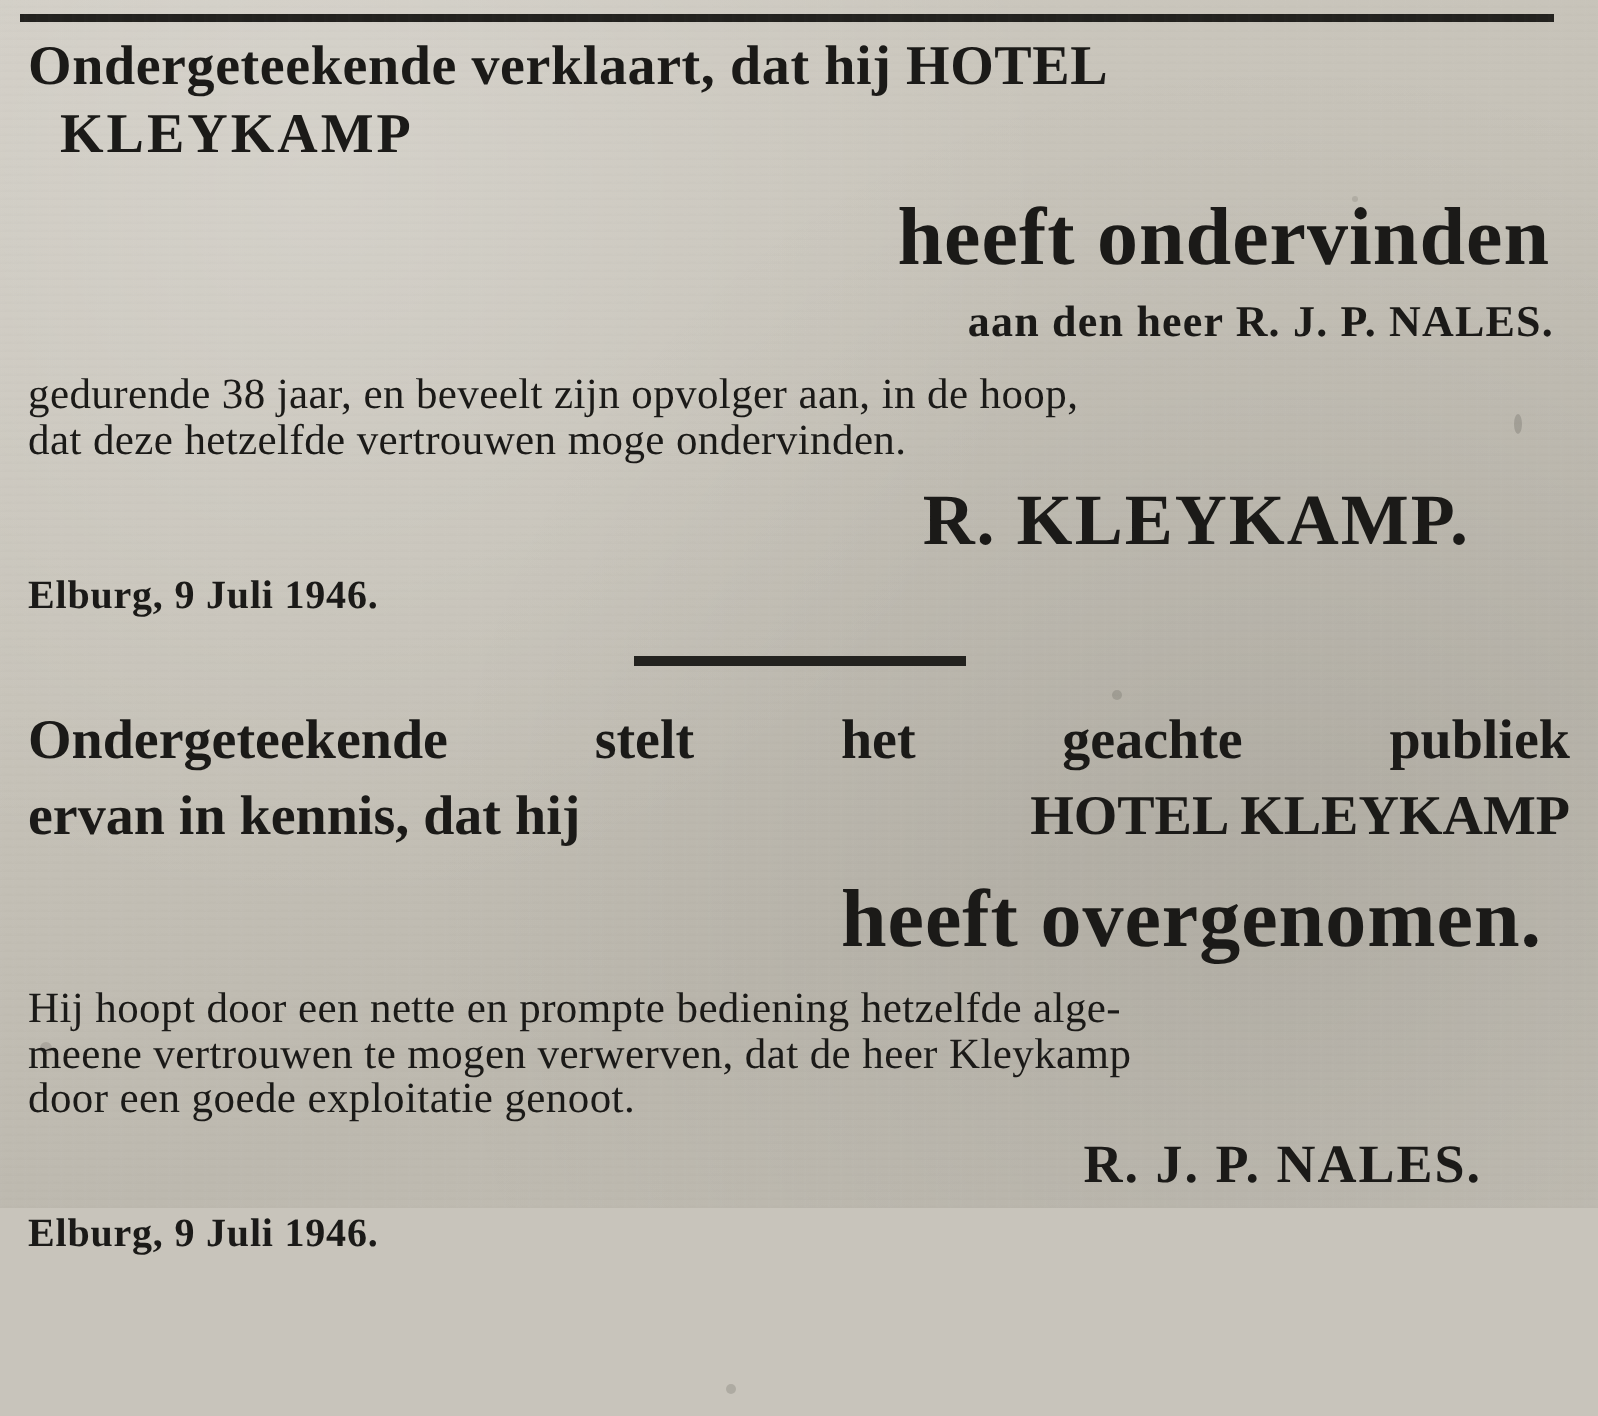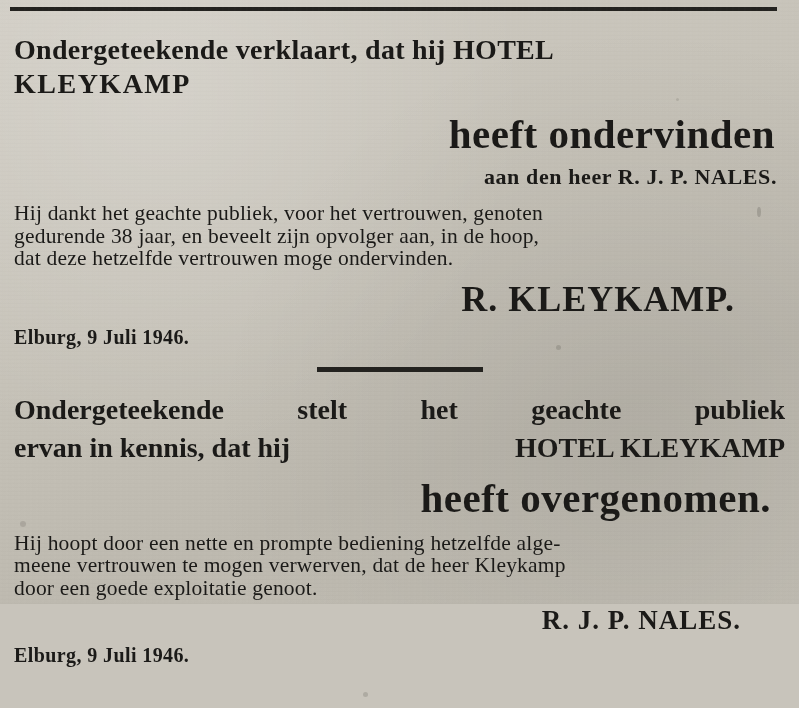--- a/index.html
+++ b/index.html
@@ -16,21 +16,21 @@
   .page {
     position: relative;
     width: 799px;
     height: 604px;
     background:
       radial-gradient(circle at 20% 15%, rgba(255,255,255,0.18), rgba(255,255,255,0) 45%),
       radial-gradient(circle at 80% 75%, rgba(0,0,0,0.07), rgba(0,0,0,0) 55%),
       linear-gradient(160deg, #cfcbc2 0%, #c6c2b8 40%, #bdb9af 70%, #c4c0b6 100%);
     color: #1b1a18;
     box-sizing: border-box;
-    padding: 16px 14px;
+    padding: 0 14px;
   }
   
   .grain {
     position: absolute;
     inset: 0;
     pointer-events: none;
     opacity: 0.35;
     background-image:
       repeating-linear-gradient(0deg, rgba(0,0,0,0.035) 0px, rgba(0,0,0,0) 2px, rgba(0,0,0,0) 4px),
       repeating-linear-gradient(90deg, rgba(255,255,255,0.04) 0px, rgba(0,0,0,0) 3px, rgba(0,0,0,0) 6px);
@@ -67,21 +67,21 @@
   .lead {
     font-size: 28px;
     font-weight: 700;
     text-align: left;
     margin: 0 0 2px 0;
     letter-spacing: 0.3px;
   }
   .lead-2 {
     font-size: 28px;
     font-weight: 700;
-    margin: 0 0 10px 0;
+    margin: 0 0 10px 16px;
     letter-spacing: 1.5px;
   }
   .headline {
     font-size: 41px;
     font-weight: 700;
     text-align: right;
     margin: 10px 0 6px 0;
     letter-spacing: 0.5px;
     padding-right: 10px;
   }
@@ -163,21 +163,20 @@
   <div class="speck" style="left:676px;top:98px;width:3px;height:3px;opacity:0.35;"></div>
 
   <div class="content">
 
     <div class="block-1">
       <div class="lead">Ondergeteekende verklaart, dat hij HOTEL</div>
       <div class="lead-2">KLEYKAMP</div>
       <div class="headline">heeft ondervinden</div>
       <div class="subhead">aan den heer R. J. P. NALES.</div>
       <div class="body-text">
-        <div class="line">Hij dankt het geachte publiek, voor het vertrouwen, genoten</div>
         <div class="line">gedurende 38 jaar, en beveelt zijn opvolger aan, in de hoop,</div>
         <div class="line">dat deze hetzelfde vertrouwen moge ondervinden.</div>
       </div>
       <div class="signature">R. KLEYKAMP.</div>
       <div class="dateline">Elburg, 9 Juli 1946.</div>
     </div>
 
     <div class="rule-mid"></div>
 
     <div class="block-2">

